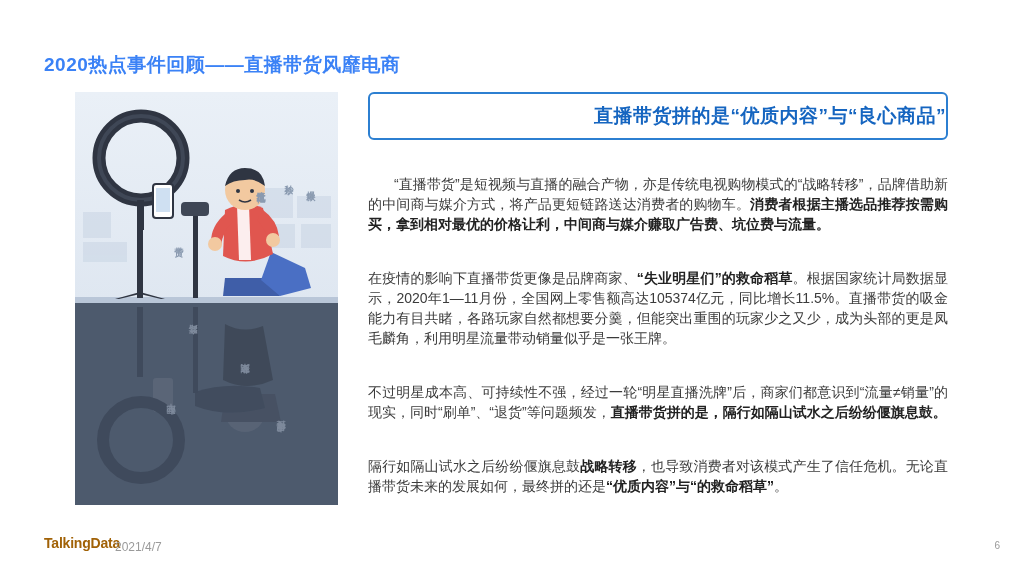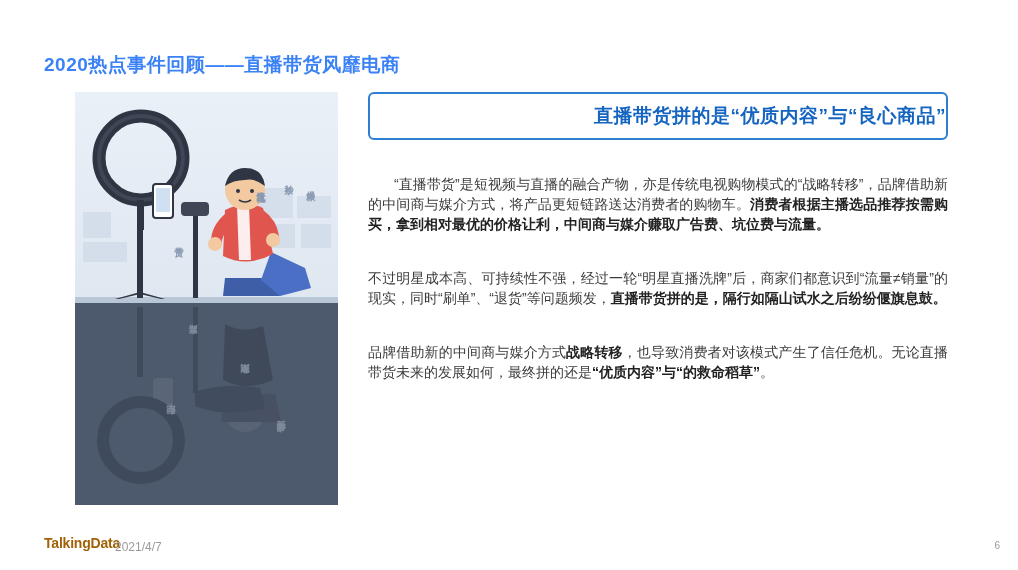--- a/index.html
+++ b/index.html
@@ -208,21 +208,22 @@
       </g>
     </svg>
   </div>
 
   <div class="content">
     <div class="headline-box">
       <div class="headline-text">直播带货拼的是“优质内容”与“良心商品”</div>
     </div>
 
     <p class="para first"><span>“直播带货”是短视频与直播的融合产物，亦是传统电视购物模式的“战略转移”，品牌借助新的中间商与媒介方式，将产品更短链路送达消费者的购物车。</span><span class="b">消费者根据主播选品推荐按需购买，拿到相对最优的价格让利，中间商与媒介赚取广告费、坑位费与流量。</span></p>
+    <p class="para"><span>在疫情的影响下直播带货更像是品牌商家、</span><span class="b">“失业明星们”的救命稻草</span><span>。根据国家统计局数据显示，2020年1—11月份，全国网上零售额高达105374亿元，同比增长11.5%。直播带货的吸金能力有目共睹，各路玩家自然都想要分羹，但能突出重围的玩家少之又少，成为头部的更是凤毛麟角，利用明星流量带动销量似乎是一张王牌。</span></p>
     <p class="para"><span>不过明星成本高、可持续性不强，经过一轮“明星直播洗牌”后，商家们都意识到“流量≠销量”的现实，同时“刷单”、“退货”等问题频发，</span><span class="b">直播带货拼的是，隔行如隔山试水之后纷纷偃旗息鼓。</span></p>
-    <p class="para"><span>品牌借助新的中间商与媒介方式</span><span class="b">战略转移</span><span>，也导致消费者对该模式产生了信任危机。无论直播带货未来的发展如何，最终拼的还是</span><span class="b">“优质内容”与“的救命稻草”</span><span>。</span></p>
+    <p class="para"><span>隔行如隔山试水之后纷纷偃旗息鼓</span><span class="b">战略转移</span><span>，也导致消费者对该模式产生了信任危机。无论直播带货未来的发展如何，最终拼的还是</span><span class="b">“优质内容”与“的救命稻草”</span><span>。</span></p>
   </div>
 
   <div class="footer-logo">TalkingData</div>
   <div class="footer-date">2021/4/7</div>
   <div class="page-num">6</div>
 
 </div>
 
 </body></html>

